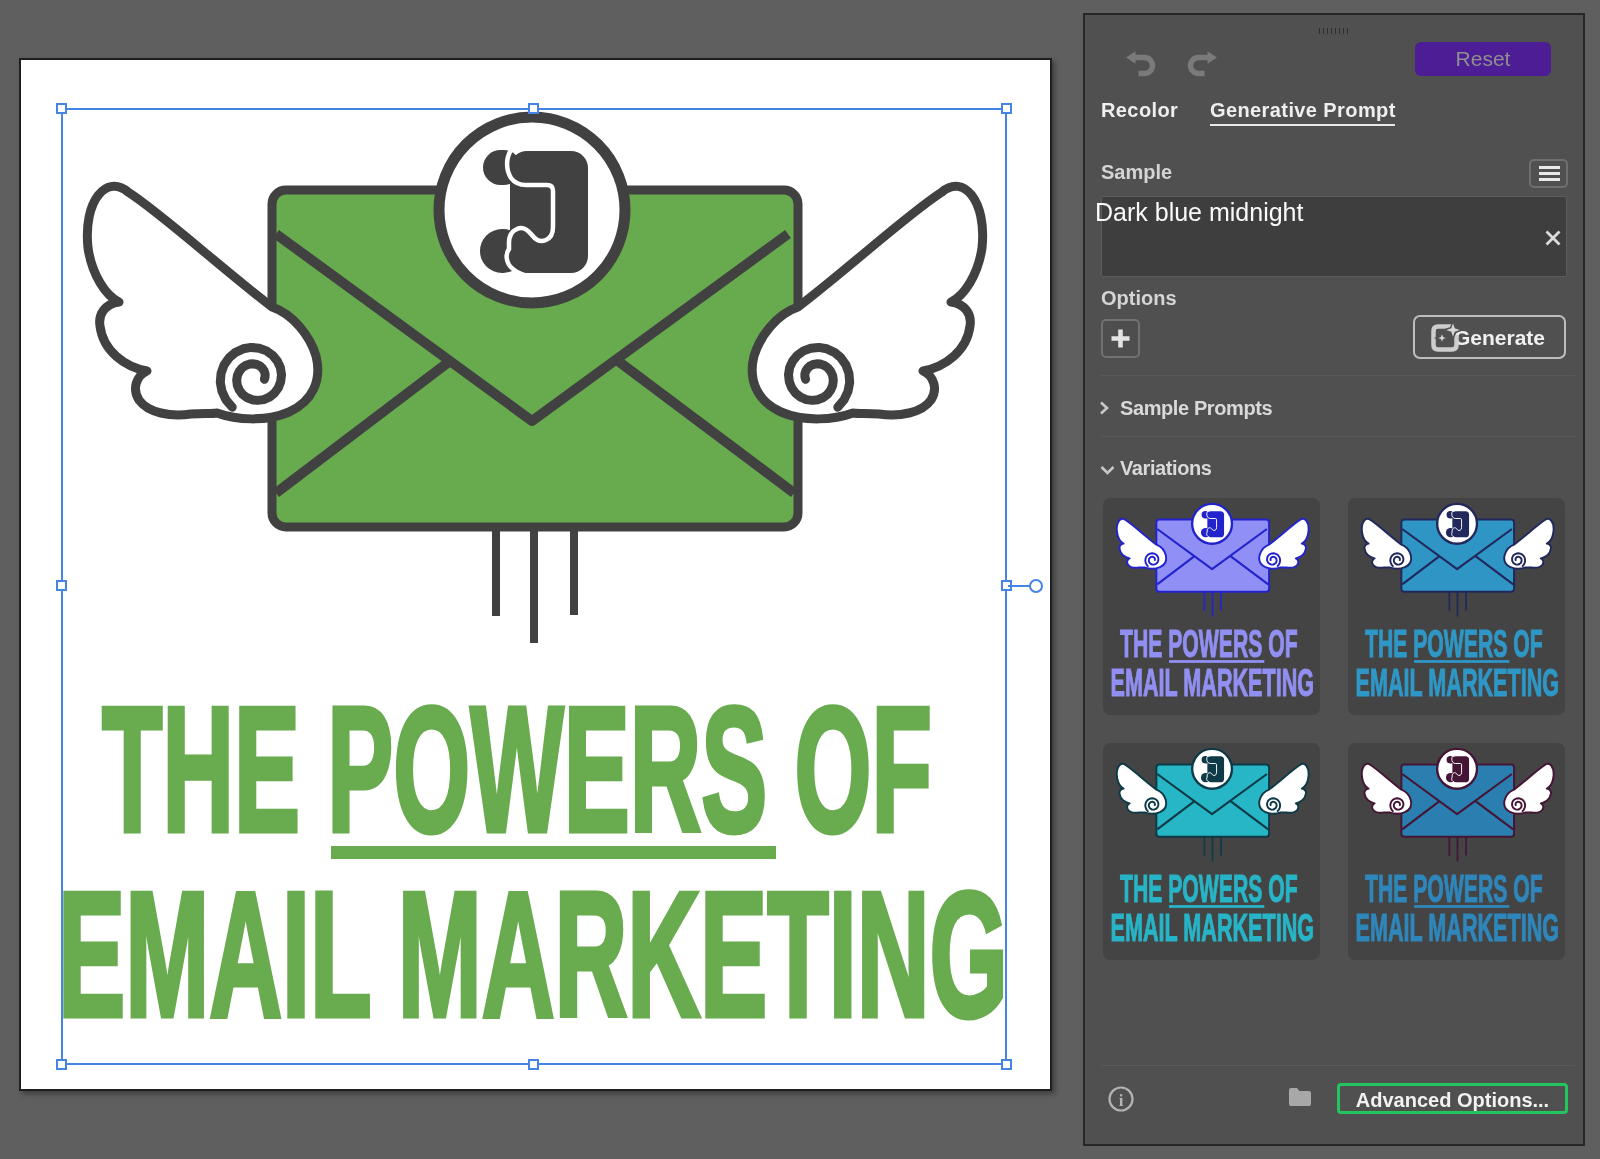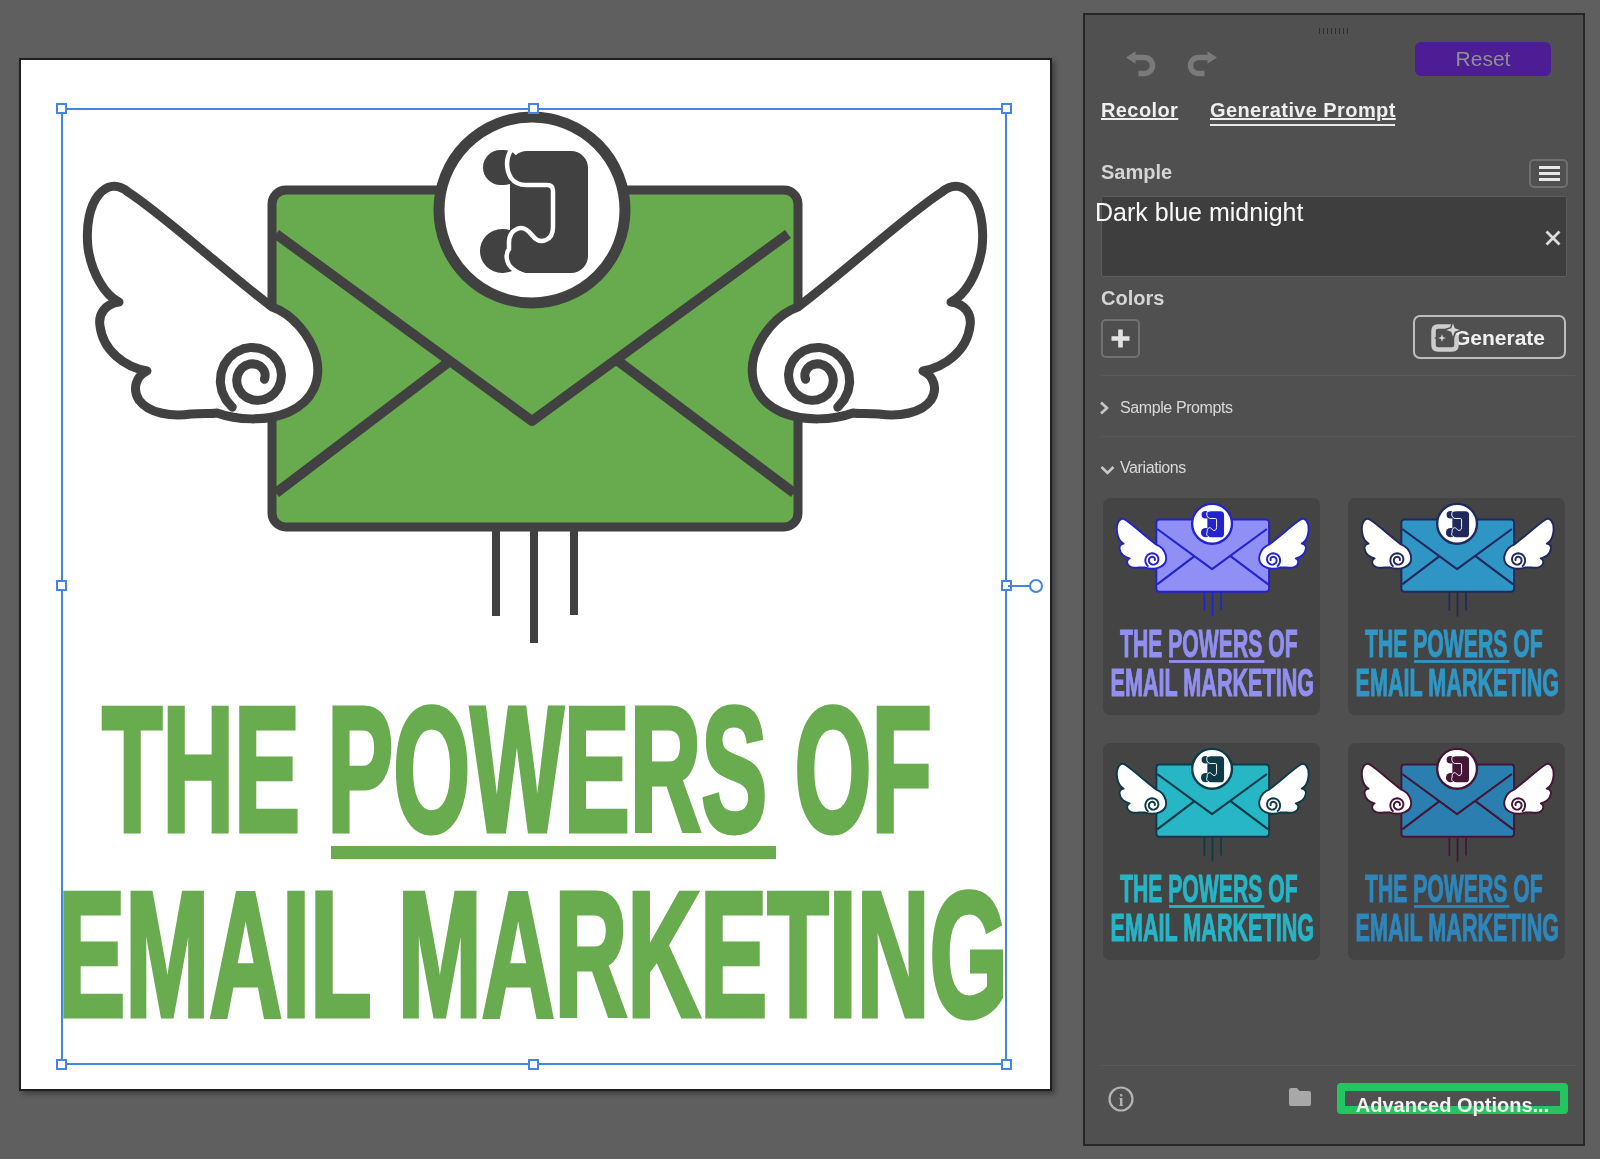--- a/index.html
+++ b/index.html
@@ -32,38 +32,38 @@
 #rotcirc { left:1029px; top:579px; width:14px; height:14px; background:#fff; border:2px solid #4584e4; border-radius:50%; }
 
 
 #panel { left:1083px; top:13px; width:502px; height:1133px; background:#505050; outline:2px solid #272727; outline-offset:-2px; }
 #panel .abs { position:absolute; }
 #panel svg.abs { z-index:3; }
 .grip { top:15px; left:236px; width:30px; height:6px;
   background:repeating-linear-gradient(90deg,#2e2e2e 0 1px,transparent 1px 4px); }
 #reset { left:332px; top:29px; width:136px; height:34px; background:#4c1d95; border-radius:6px;
   color:#8f8f8f; font-size:21px; text-align:center; line-height:34px; }
-.tab { font-size:20px; font-weight:bold; color:#efefef; letter-spacing:0.4px; line-height:20px;text-decoration:underline; }
+.tab { font-size:20px; font-weight:bold; color:#efefef; letter-spacing:0.4px; line-height:20px; }
 #tab1 { left:18px; top:87px; }
 #tab2 { left:127px; top:87px; }
 #tabline { left:127px; top:111px; width:185px; height:2px; background:#e9e9e9; }
 .lbl { font-size:20px; font-weight:bold; color:#d5d5d5; line-height:20px; }
 #lprompt { left:18px; top:149px; }
 #hamb { left:446px; top:146px; width:39px; height:29px; border:2px solid #6f6f6f; border-radius:5px; }
 #hamb i { position:absolute; left:8px; width:21px; height:3px; background:#e8e8e8; }
 #tarea { left:18px; top:183px; width:466px; height:81px; background:#3e3e3e; border:1px solid #5c5c5c; border-radius:2px; }
 #tatext { left:12px; top:187px; font-size:25px; line-height:25px; color:#fafafa; }
 #lcolors { left:18px; top:275px; }
 #plus { left:18px; top:306px; width:39px; height:39px; border:2px solid #717171; border-radius:5px; background:#4e4e4e; }
 #generate { left:330px; top:302px; width:153px; height:44px; border:2px solid #bdbdbd; border-radius:7px; }
 #generate span { position:absolute; left:39px; top:9px; font-size:21px; font-weight:bold; color:#f0f0f0; }
 .sep { left:18px; width:474px; height:1px; background:#5a5a5a; }
-.shead { font-size:16px; color:#d9d9d9; letter-spacing:-0.4px; line-height:20px; }
+.shead { font-size:20px; color:#d9d9d9; letter-spacing:-0.4px; line-height:20px;font-weight:bold; }
 .card { width:217px; height:217px; background:#444444; border-radius:7px; padding:4px 0 0 8px; overflow:hidden; }
-#adv { left:254px; top:1070px; width:231px; height:31px; border:8px solid #22c55e; border-radius:4px;
+#adv { left:254px; top:1070px; width:231px; height:31px; border:3px solid #22c55e; border-radius:4px;
   color:#f2f2f2; font-size:20px; font-weight:bold; text-align:center; line-height:28px; }
 </style></head>
 <body>
 <div id="artboard" class="abs"></div>
 
 <div class="lw c-green" style="left:61px;top:108px"><svg class="logo" width="946" height="957" viewBox="0 0 946 957">
 <defs>
 <g id="wingA">
 <path fill="#fff" stroke="var(--dk)" stroke-width="9" stroke-linejoin="round" d="M 67,84
 C 46,66 22,92 27,140
@@ -151,21 +151,21 @@
   <div id="tab2" class="tab abs">Generative Prompt</div>
   <div id="tabline" class="abs"></div>
   <div id="lprompt" class="lbl abs">Sample</div>
   <div id="hamb" class="abs">
       <i style="top:5px"></i>
       <i style="top:11px"></i>
       <i style="top:17px"></i>
     </div>
   <div id="tarea" class="abs"></div>
   <div id="tatext" class="abs">Dark blue midnight</div>
-  <div id="lcolors" class="lbl abs">Colors</div>
+  <div id="lcolors" class="lbl abs">Options</div>
   <div id="plus" class="abs">
       <svg style="position:absolute;left:7px;top:7px" width="21" height="21" viewBox="0 0 21 21">
         <path d="M10.5,1.5 V19.5 M1.5,10.5 H19.5" stroke="#e3e3e3" stroke-width="4.6"></path>
       </svg>
     </div>
   <div id="generate" class="abs">
       <span>Generate</span>
     </div>
   <div class="sep abs" style="top:362px"></div>
   <div class="shead abs" style="left:37px;top:385px">Sample Prompts</div>

